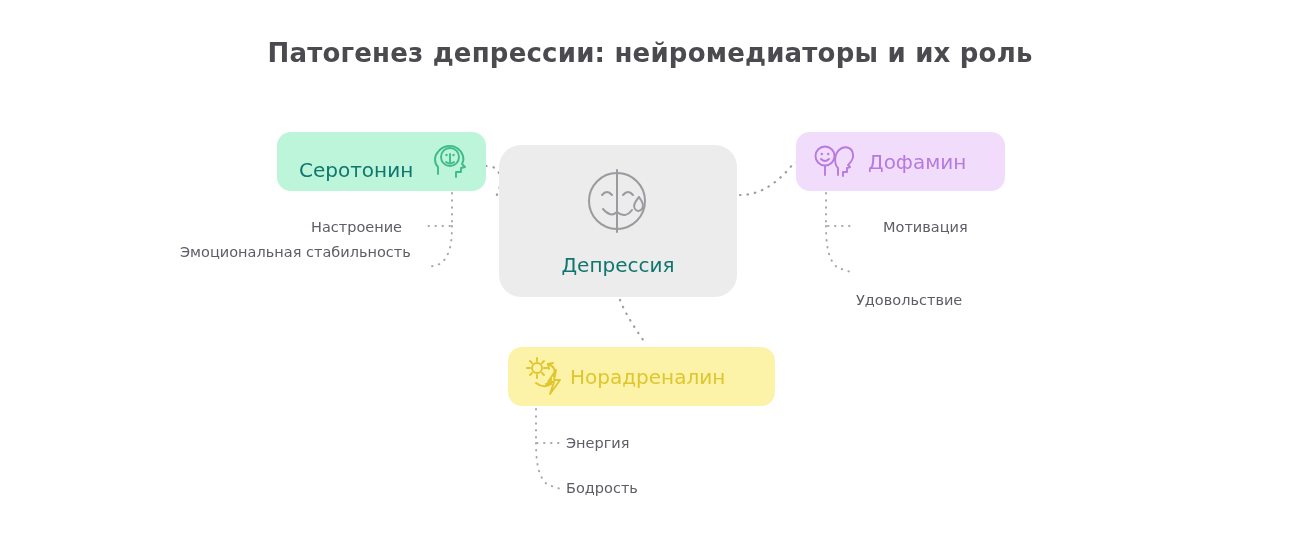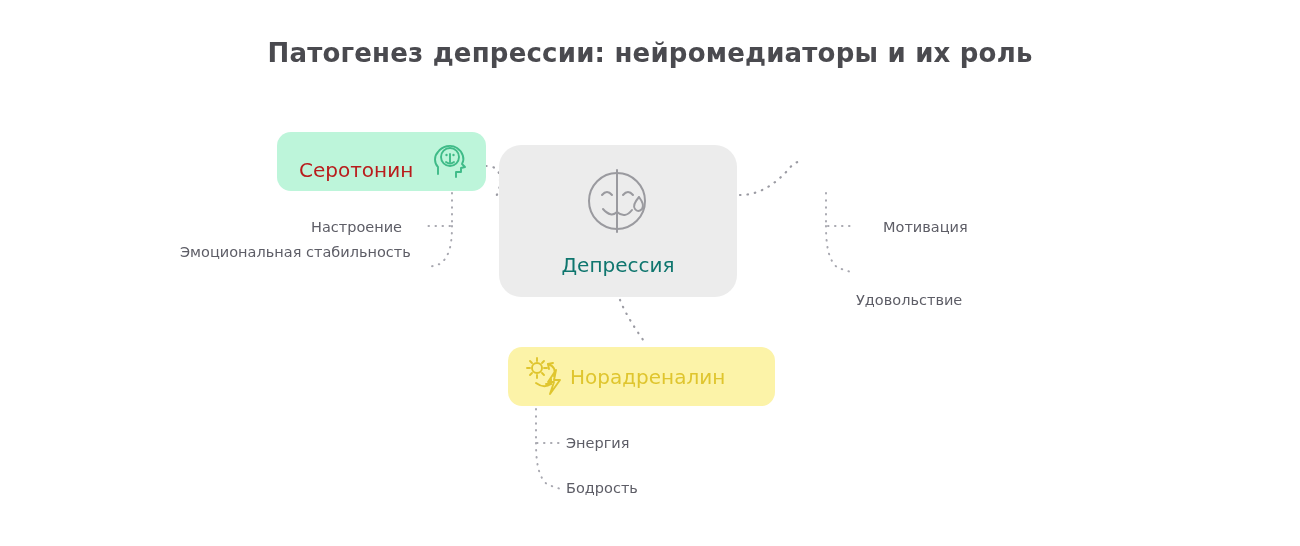--- a/index.html
+++ b/index.html
@@ -67,21 +67,21 @@
     margin-top:14px;
   }
 
   
   #node-serotonin{
     left:277px;top:132px;width:209px;height:59px;
     background:#bdf5da;
     justify-content:space-between;
     padding:0 18px 0 22px;
   }
-  #node-serotonin .lbl{color:#b91c1c;margin-top:17px;}
+  #node-serotonin .lbl{color:#0f766e;margin-top:17px;}
 
   
   #node-dopamine{
     left:796px;top:132px;width:209px;height:59px;
     background:#f1ddfb;
     justify-content:flex-start;
     padding:0 22px 0 16px;
   }
   #node-dopamine .lbl{color:#b77ae0;margin-left:12px;}
 
@@ -162,20 +162,35 @@
           <circle cx="18" cy="14" r="9"></circle>
           <circle cx="14.5" cy="12" r="1.2" fill="#3fbb88" stroke="none"></circle>
           <circle cx="21.5" cy="12" r="1.2" fill="#3fbb88" stroke="none"></circle>
           <line x1="18" y1="11" x2="18" y2="19"></line>
           <path d="M14,19 q4,3 8,0"></path>
         </g>
       </svg>
     </span>
   </div>
 
+  <div class="node" id="node-dopamine">
+    <span class="icon">
+      <svg width="44" height="38" viewBox="0 0 44 38">
+        <g fill="none" stroke="#b77ae0" stroke-width="1.9" stroke-linecap="round" stroke-linejoin="round">
+          <circle cx="13" cy="13" r="9.5"></circle>
+          <circle cx="9.8" cy="11" r="1.2" fill="#b77ae0" stroke="none"></circle>
+          <circle cx="16.2" cy="11" r="1.2" fill="#b77ae0" stroke="none"></circle>
+          <path d="M9,16 q4,4 8,0"></path>
+          <line x1="13" y1="23" x2="13" y2="32"></line>
+          <path d="M26,32 L26,25 C22,21 22,12 27,7 C32,2 40,4 41,11 C42,17 38,20 36,22 L38,24 L35,25 L35,29 L31,29 L31,33"></path>
+        </g>
+      </svg>
+    </span>
+    <span class="lbl">Дофамин</span>
+  </div>
 
   <div class="node" id="node-noradrenalin">
     <span class="icon">
       <svg width="46" height="42" viewBox="0 0 46 42">
         <g fill="none" stroke="#dfc52e" stroke-width="1.9" stroke-linecap="round" stroke-linejoin="round">
           <circle cx="13" cy="12" r="5"></circle>
           <line x1="13" y1="2" x2="13" y2="5"></line>
           <line x1="13" y1="19" x2="13" y2="22"></line>
           <line x1="3" y1="12" x2="6" y2="12"></line>
           <line x1="20" y1="12" x2="23" y2="12"></line>

